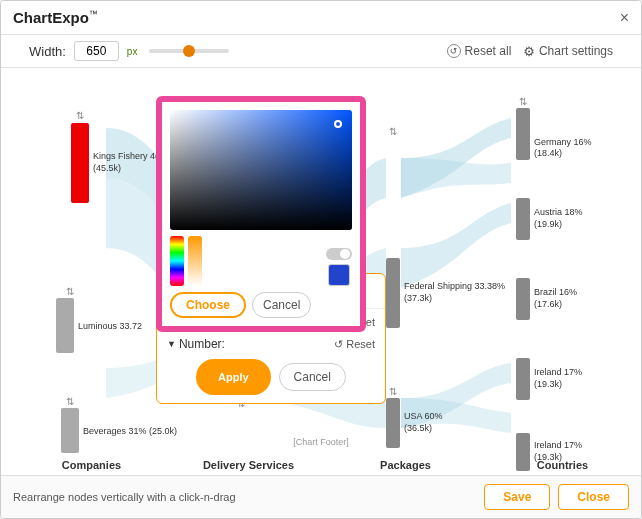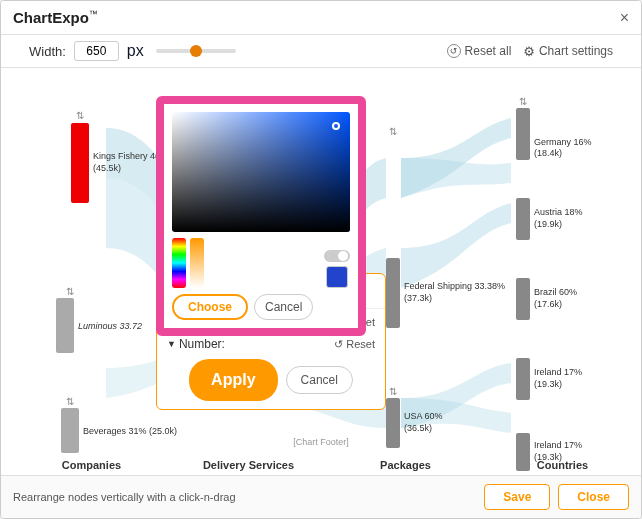--- a/index.html
+++ b/index.html
@@ -64,22 +64,22 @@
     }
     .width-input {
       width: 45px;
       border: 1px solid #ccc;
       border-radius: 3px;
       padding: 2px 4px;
       font-size: 12px;
       text-align: center;
     }
     .px-label {
-      color: #0f172a;
-      font-size: 16px;
+      color: #4d7c0f;
+      font-size: 10px;
     }
     .slider-track {
       width: 80px;
       height: 4px;
       background: #ddd;
       border-radius: 2px;
       position: relative;
       margin: 0 4px;
     }
     .slider-thumb {
@@ -176,21 +176,21 @@
       cursor: pointer;
       font-weight: bold;
     }
 
     
     .color-picker-overlay {
       position: absolute;
       top: 28px;
       left: 155px;
       z-index: 100;
-      border: 8px solid #ec4899;
+      border: 6px solid #ec4899;
       border-radius: 6px;
       padding: 8px;
       background: #fff;
       width: 210px;
     }
 
     .color-picker-gradient {
       width: 100%;
       height: 120px;
       position: relative;
@@ -353,21 +353,21 @@
       gap: 8px;
       margin-top: 6px;
       padding: 0 10px;
     }
     .btn-apply {
       background: #f90;
       border: none;
       color: #fff;
       border-radius: 20px;
       padding: 12px 22px;
-      font-size: 16px;
+      font-size: 11px;
       cursor: pointer;
       font-weight: bold;
     }
     .btn-cancel-settings {
       background: #fff;
       border: 1.5px solid #ccc;
       color: #555;
       border-radius: 20px;
       padding: 6px 14px;
       font-size: 12px;
@@ -454,21 +454,21 @@
     <div style="position:absolute; top:55px; left:70px; display:flex; align-items:center; gap:4px;">
       <div style="width:18px; height:80px; background:#e00; border-radius:2px;"></div>
       <div style="font-size:9px; color:#333; line-height:1.3;">
         <div>Kings Fishery 4(</div>
         <div>(45.5k)</div>
       </div>
     </div>
 
     <div style="position:absolute; top:42px; left:75px; font-size:10px; color:#888;">⇅</div>
 
-    <div style="position:absolute; top:230px; left:55px; display:flex; align-items:center; gap:4px;font-style:italic;">
+    <div style="position:absolute; top:230px; left:55px; display:flex; align-items:center; gap:4px;">
       <div style="width:18px; height:55px; background:#aaa; border-radius:2px;"></div>
       <div style="font-size:9px; color:#333;">Luminous 33.72</div>
     </div>
     <div style="position:absolute; top:218px; left:65px; font-size:10px; color:#888;">⇅</div>
 
     <div style="position:absolute; top:340px; left:60px; display:flex; align-items:center; gap:4px;">
       <div style="width:18px; height:45px; background:#aaa; border-radius:2px;"></div>
       <div style="font-size:9px; color:#333;">Beverages 31% (25.0k)</div>
     </div>
     <div style="position:absolute; top:328px; left:65px; font-size:10px; color:#888;">⇅</div>
@@ -512,21 +512,21 @@
       <div style="width:14px; height:42px; background:#888; border-radius:2px;"></div>
       <div style="font-size:9px; color:#333; line-height:1.3;">
         <div>Austria 18%</div>
         <div>(19.9k)</div>
       </div>
     </div>
 
     <div style="position:absolute; top:210px; left:515px; display:flex; align-items:center; gap:4px;">
       <div style="width:14px; height:42px; background:#888; border-radius:2px;"></div>
       <div style="font-size:9px; color:#333; line-height:1.3;">
-        <div>Brazil 60%</div>
+        <div>Brazil 16%</div>
         <div>(17.6k)</div>
       </div>
     </div>
 
     <div style="position:absolute; top:290px; left:515px; display:flex; align-items:center; gap:4px;">
       <div style="width:14px; height:42px; background:#888; border-radius:2px;"></div>
       <div style="font-size:9px; color:#333; line-height:1.3;">
         <div>Ireland 17%</div>
         <div>(19.3k)</div>
       </div>

